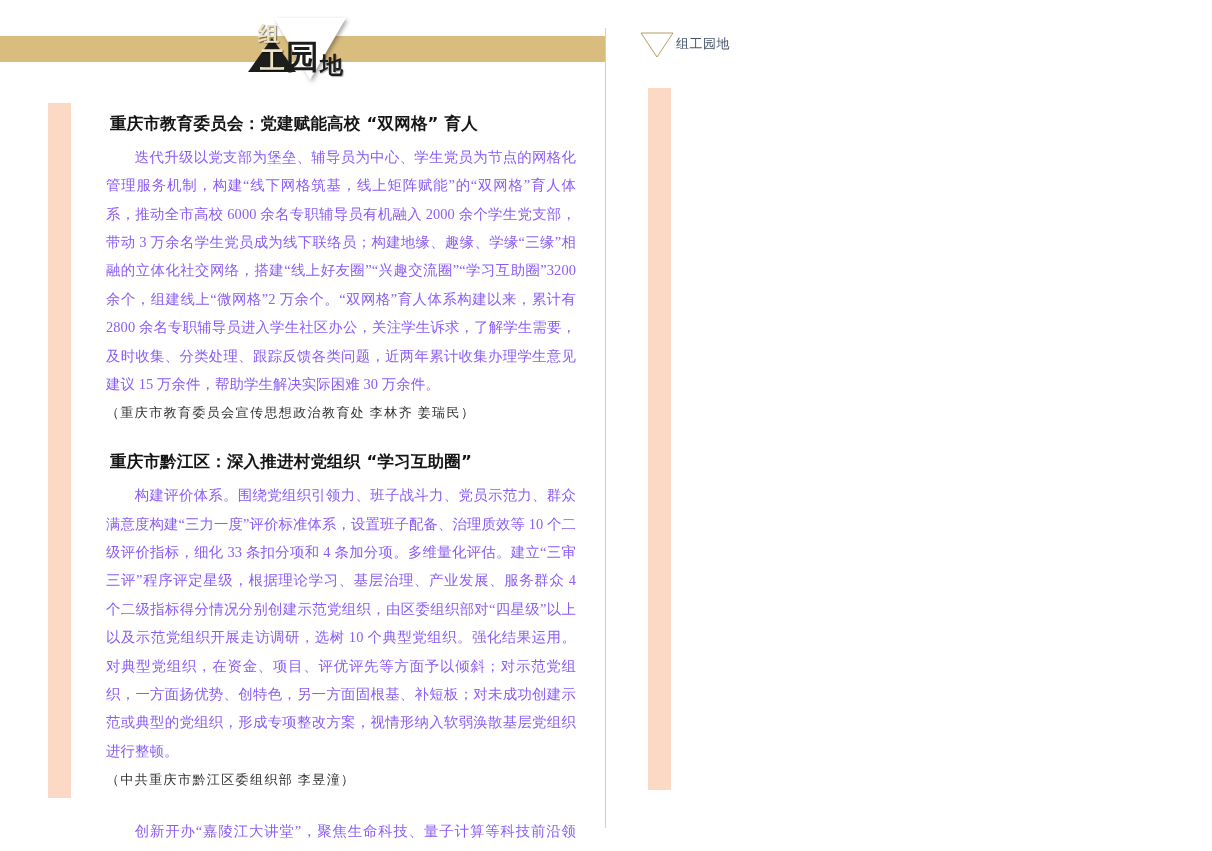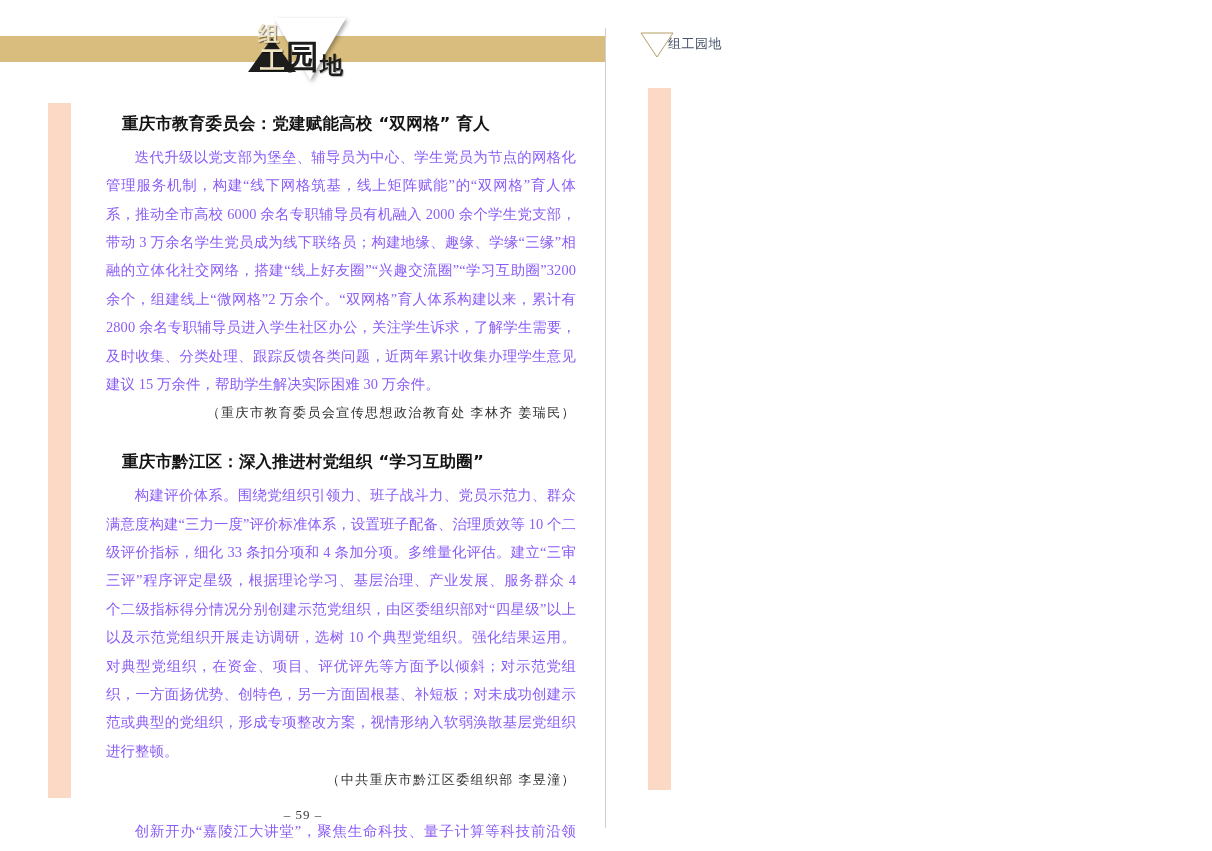--- a/index.html
+++ b/index.html
@@ -90,21 +90,21 @@
   .logo-ch.c4 { left: 72px;  top: 36px; font-size: 23px; color:#1d1d1b; text-shadow:1px 1px 1px rgba(0,0,0,.3); }
 
   
   .runhead {
     position: absolute;
     left: 34px;
     top: 30px;
     height: 28px;
     display: flex;
     align-items: center;
-    gap: 6px;
+    gap: 14px;
   }
   .runhead-tri {
     width: 0; height: 0;
     border-left: 17px solid transparent;
     border-right: 17px solid transparent;
     border-top: 25px solid transparent;
     position: relative;
   }
   .runhead-tri svg { position:absolute; left:-17px; top:-25px; }
   .runhead-txt {
@@ -126,21 +126,21 @@
   .col {
     position: absolute;
     top: 112px;
     width: 470px;
   }
   .page-left  .col { left: 106px; }
 
   .article { margin-bottom: 24px; }
 
   h2.art-title {
-    margin: 0 0 6px 16px;
+    margin: 0 0 6px 4px;
     font-family: "DejaVu Sans", "Liberation Sans", sans-serif;
     font-weight: bold;
     font-size: 16.5px;
     line-height: 1.5;
     color: #141414;
     letter-spacing: 0.2px;
   }
 
   p.art-body {
     margin: 0;
@@ -153,21 +153,20 @@
     text-indent: 2em;
     letter-spacing: 0.1px;
   }
 
   .byline {
     margin: 2px 0 0 0;
     font-family: "Liberation Serif", "DejaVu Serif", serif;
     font-size: 13px;
     line-height: 26px;
     color: #303030;
-    text-align: right;
     letter-spacing: 1.4px;
   }
 
   
   .folio {
     position: absolute;
     bottom: 28px;
     width: 100%;
     text-align: center;
     font-family: "Liberation Serif", "DejaVu Serif", serif;
@@ -210,21 +209,20 @@
         <p class="art-body">构建评价体系。围绕党组织引领力、班子战斗力、党员示范力、群众满意度构建“三力一度”评价标准体系，设置班子配备、治理质效等 10 个二级评价指标，细化 33 条扣分项和 4 条加分项。多维量化评估。建立“三审三评”程序评定星级，根据理论学习、基层治理、产业发展、服务群众 4 个二级指标得分情况分别创建示范党组织，由区委组织部对“四星级”以上以及示范党组织开展走访调研，选树 10 个典型党组织。强化结果运用。对典型党组织，在资金、项目、评优评先等方面予以倾斜；对示范党组织，一方面扬优势、创特色，另一方面固根基、补短板；对未成功创建示范或典型的党组织，形成专项整改方案，视情形纳入软弱涣散基层党组织进行整顿。</p>
         <p class="byline">（中共重庆市黔江区委组织部 李昱潼）</p>
       </div>
 
       <div class="article">
         <p class="art-body">创新开办“嘉陵江大讲堂”，聚焦生命科技、量子计算等科技前沿领域，邀请权威专家、高校教授等现场授课，推动 1000 余名领导干部“补课”“充电”。精心打造“红岩夜校·数字大讲堂”，紧扣数字重庆建设等重点任务，邀请专业师资聚焦 AI 大模型功能板块应用、AI 工具赋能办公实战等主题，举办 5 期专业讲座，覆盖干部 1700 余人次，帮助干部</p>
       </div>
 
     </div>
 
-    <div class="folio">– 59 –</div>
   </div>
 
   <div class="page page-right">
 
     <div class="runhead">
       <span class="runhead-tri">
         <svg width="34" height="26" viewBox="0 0 34 26">
           <polygon points="1,1 33,1 17,25" fill="none" stroke="#b99d63" stroke-width="1"></polygon>
         </svg>
       </span>

